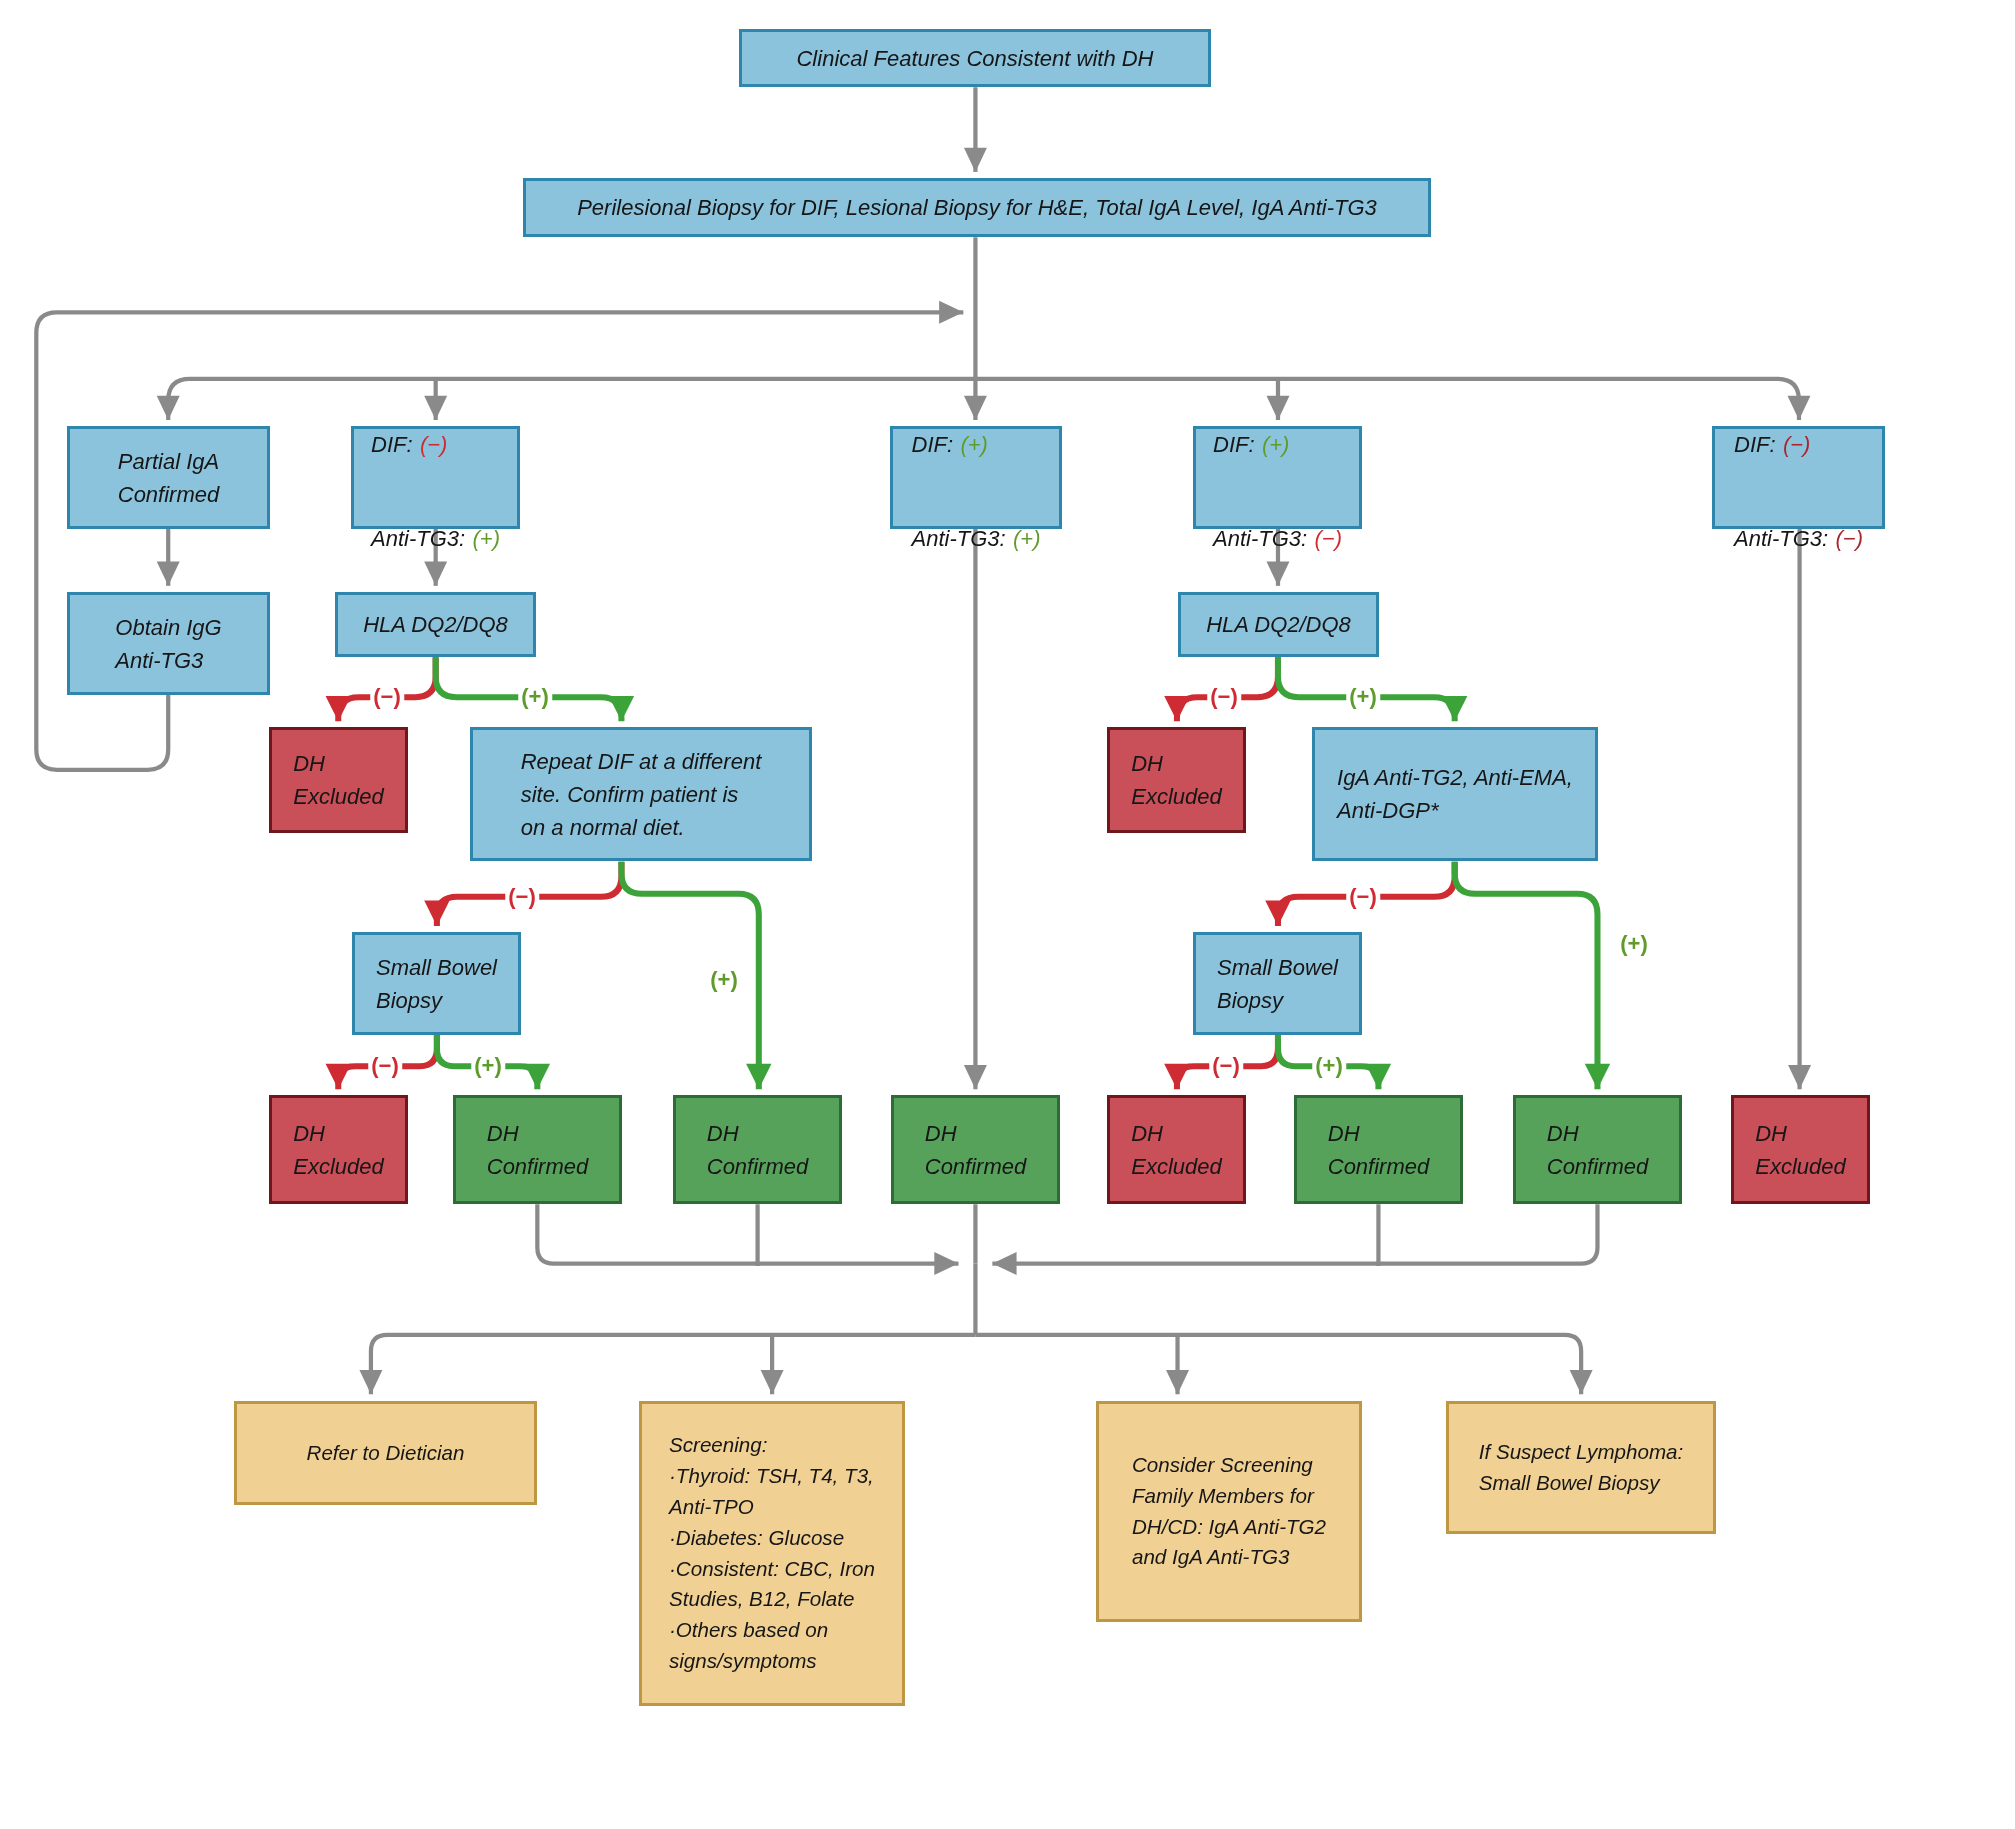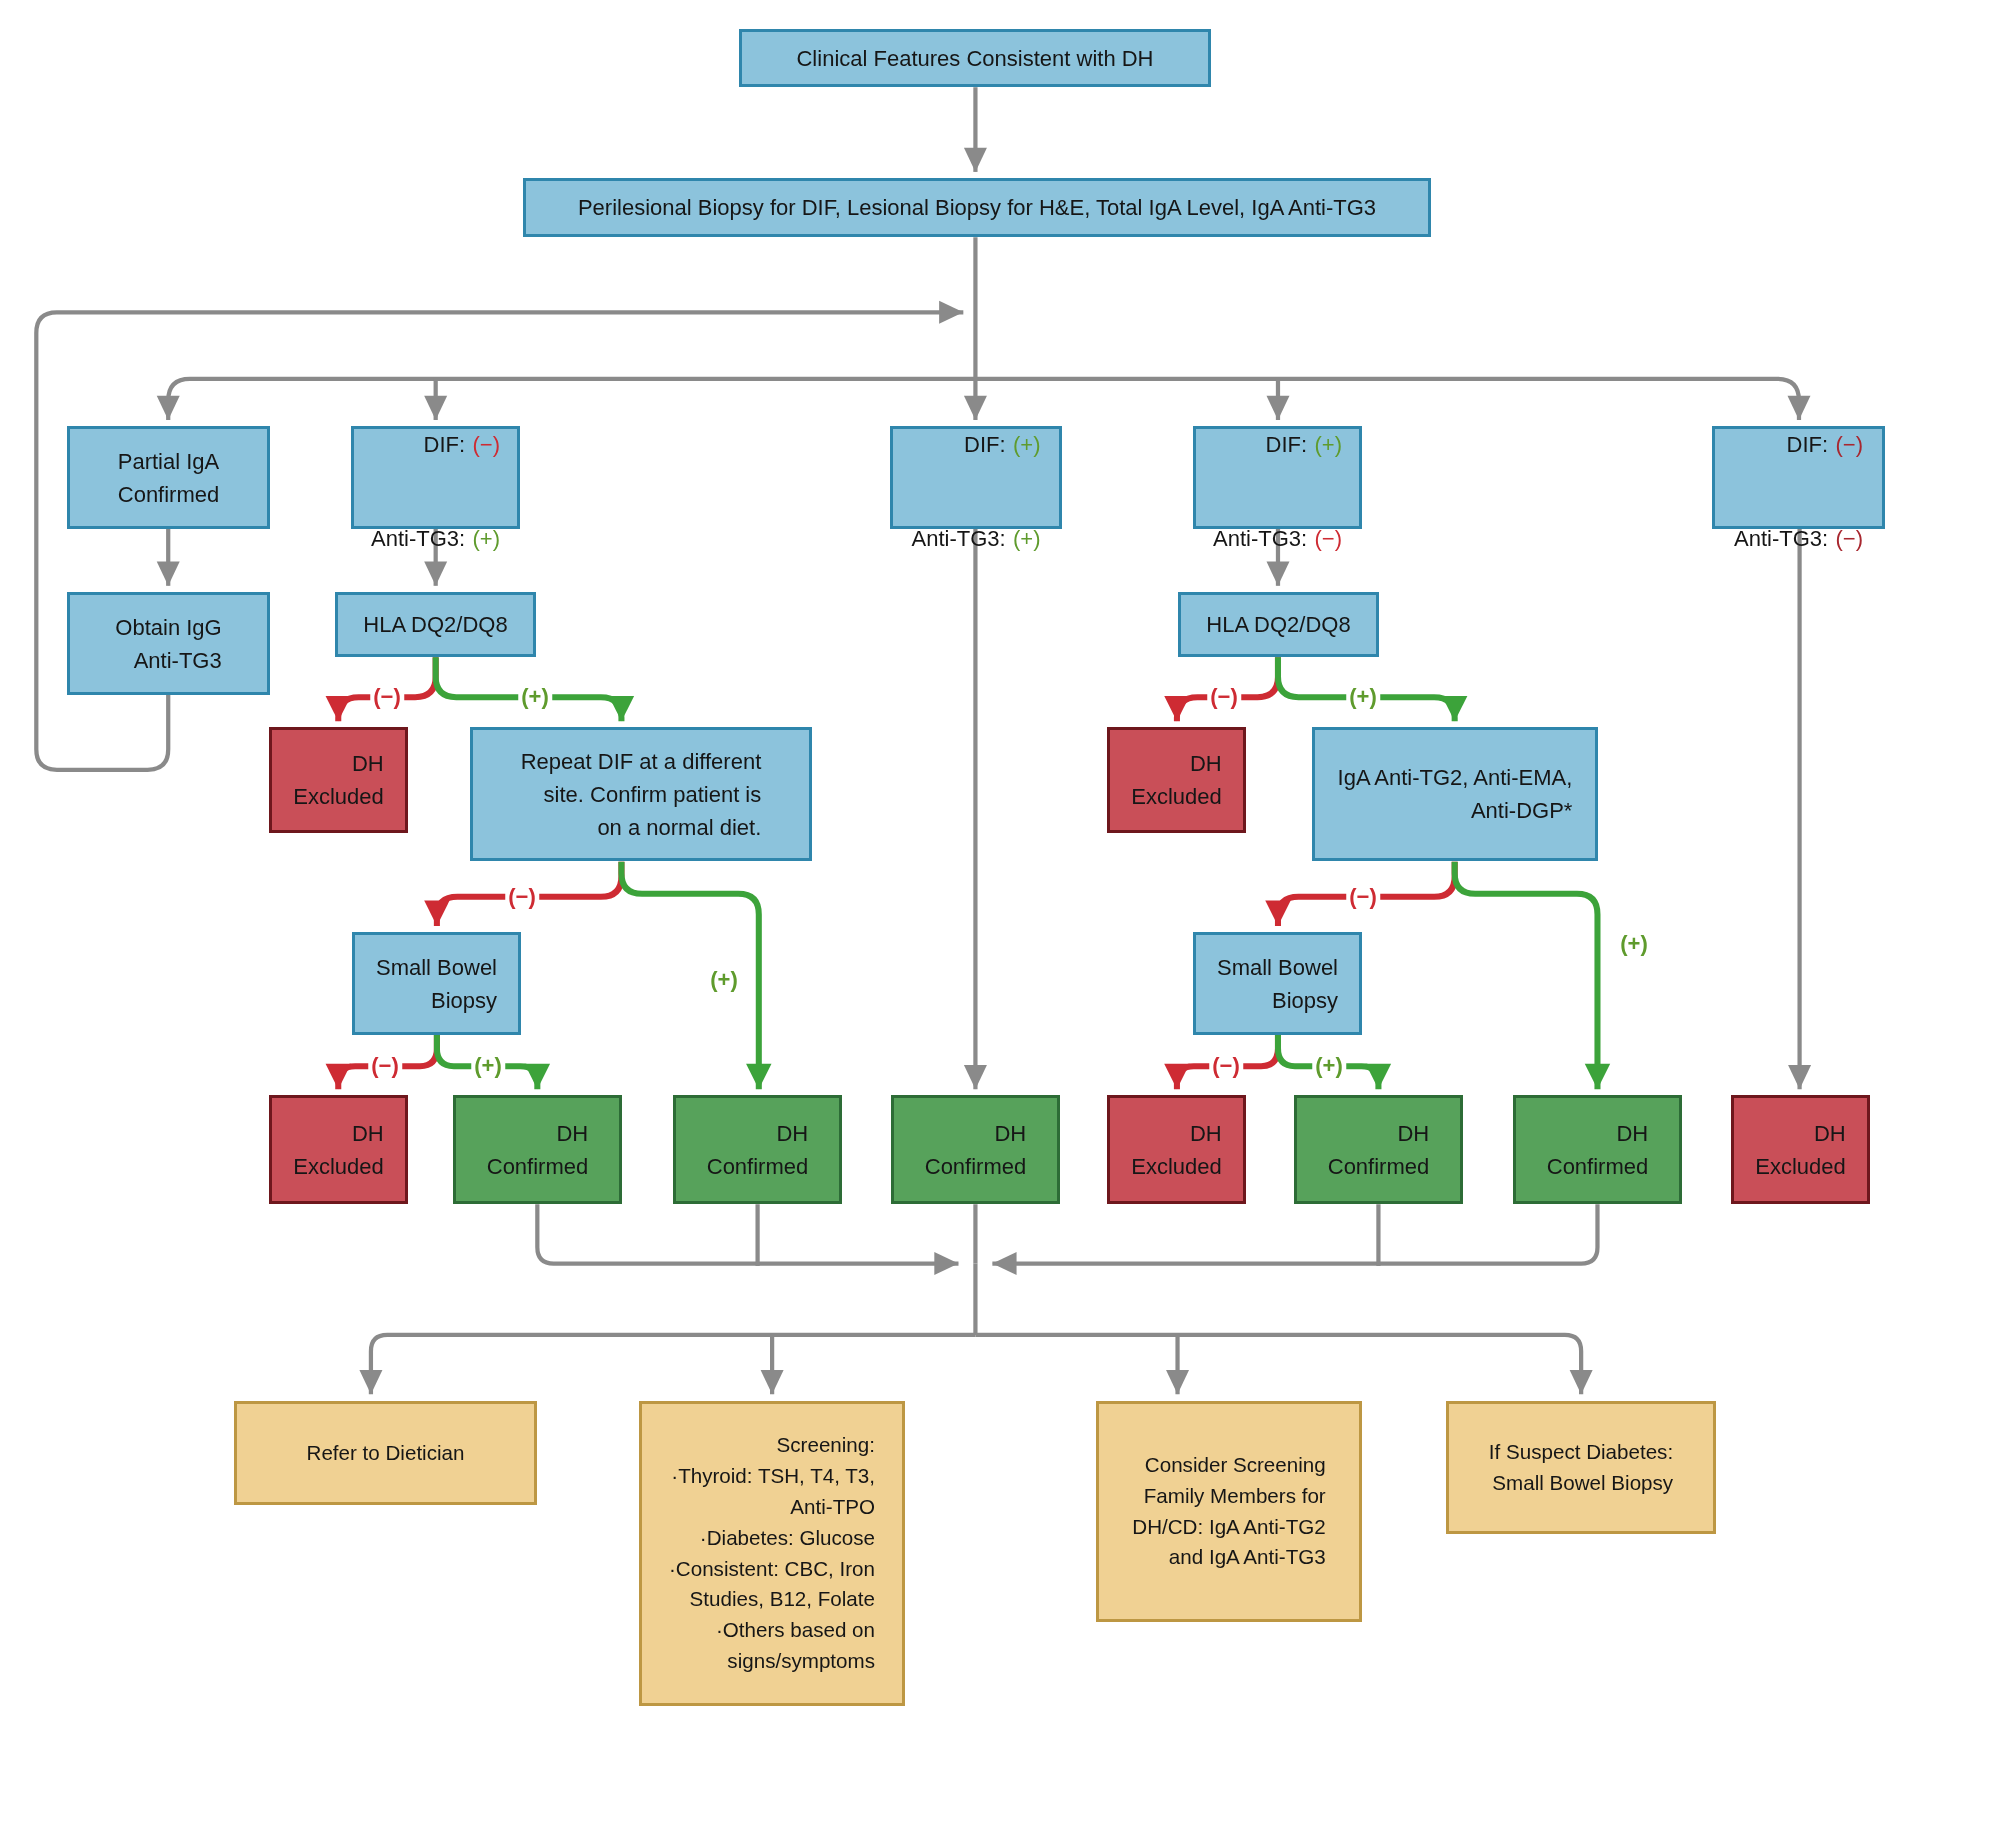--- a/index.html
+++ b/index.html
@@ -1,20 +1,20 @@
 <!DOCTYPE html>
 <html style="font-size:9.7px"><head>
 <meta charset="utf-8">
 <style>
   html,body{margin:0;padding:0;background:#ffffff;}
   #canvas{position:relative;width:2015px;height:1830px;background:#ffffff;
           font-family:"Liberation Sans",sans-serif;color:#161616;overflow:hidden;}
   #wires{position:absolute;left:0;top:0;width:2015px;height:1830px;}
   .node{position:absolute;box-sizing:border-box;display:flex;align-items:center;justify-content:center;
-        text-align:right;white-space:pre-line;font-size:22px;line-height:1.5;}
+        text-align:left;white-space:pre-line;font-size:22px;line-height:1.5;font-style:italic;}
   .blue  {background:#8cc3dc;border:3.6px solid #2f86ac;}
   .redbox{background:#c94f58;border:3.6px solid #6e171d;}
   .greenbox{background:#57a25b;border:3.6px solid #2d6c36;}
   .yellowbox{background:#f0d193;border:3.6px solid #bd9743;}
   .small{font-size:20.6px;}
   .row{display:block;margin-top:28px;}
   .vspan{margin-left:7.3px;}
   .valneg{color:#ce2b33;}
   .valnegdark{color:#a8272f;}
   .valpos{color:#5f9b2d;}
@@ -173,21 +173,21 @@
 ·Consistent: CBC, Iron
 Studies, B12, Folate
 ·Others based on
 signs/symptoms</div>
 
   <div class="node yellowbox small" style="left:1096px;top:1401px;width:266px;height:221px">Consider Screening
 Family Members for
 DH/CD: IgA Anti-TG2
 and IgA Anti-TG3</div>
 
-  <div class="node yellowbox small" style="left:1446px;top:1401px;width:270px;height:133px">If Suspect Diabetes:
+  <div class="node yellowbox small" style="left:1446px;top:1401px;width:270px;height:133px">If Suspect Lymphoma:
 Small Bowel Biopsy</div>
 
   <span class="elabel neg" style="left:387px;top:697px">(−)</span>
   <span class="elabel pos" style="left:535px;top:697px">(+)</span>
   <span class="elabel neg" style="left:522px;top:897px">(−)</span>
   <span class="elabel pos" style="left:724px;top:980px">(+)</span>
   <span class="elabel neg" style="left:385px;top:1066px">(−)</span>
   <span class="elabel pos" style="left:488px;top:1066px">(+)</span>
   <span class="elabel neg" style="left:1224px;top:697px">(−)</span>
   <span class="elabel pos" style="left:1363px;top:697px">(+)</span>

